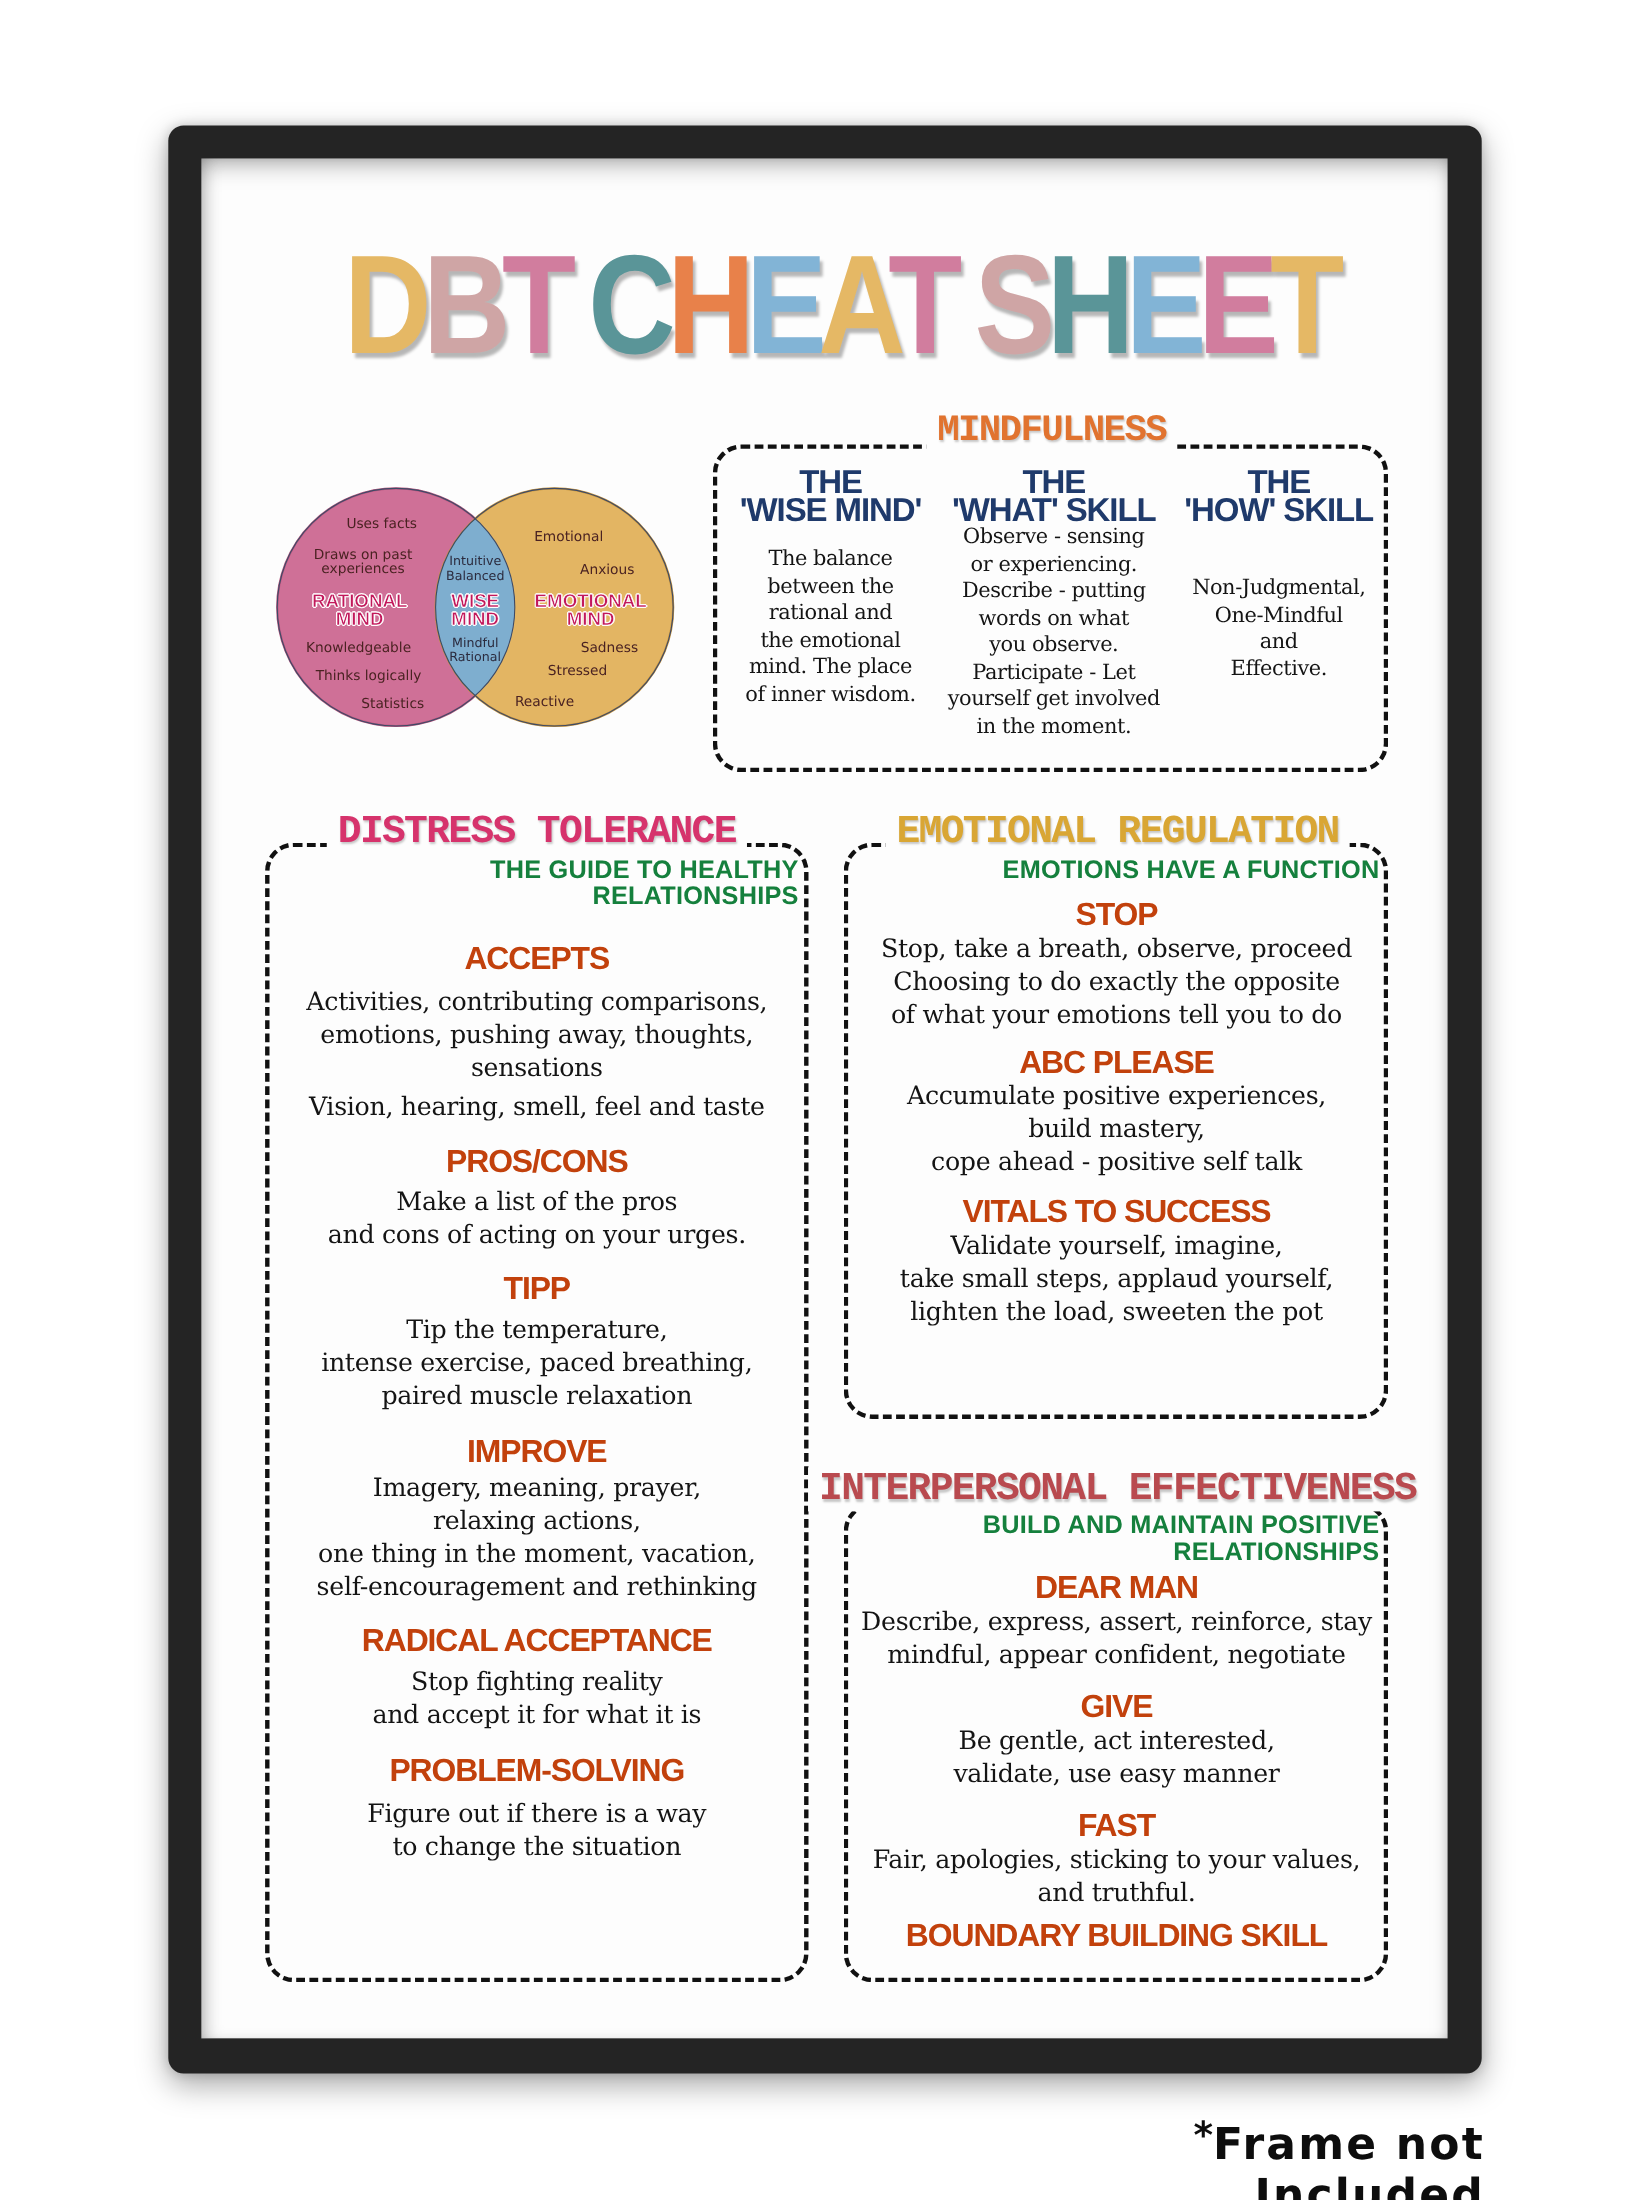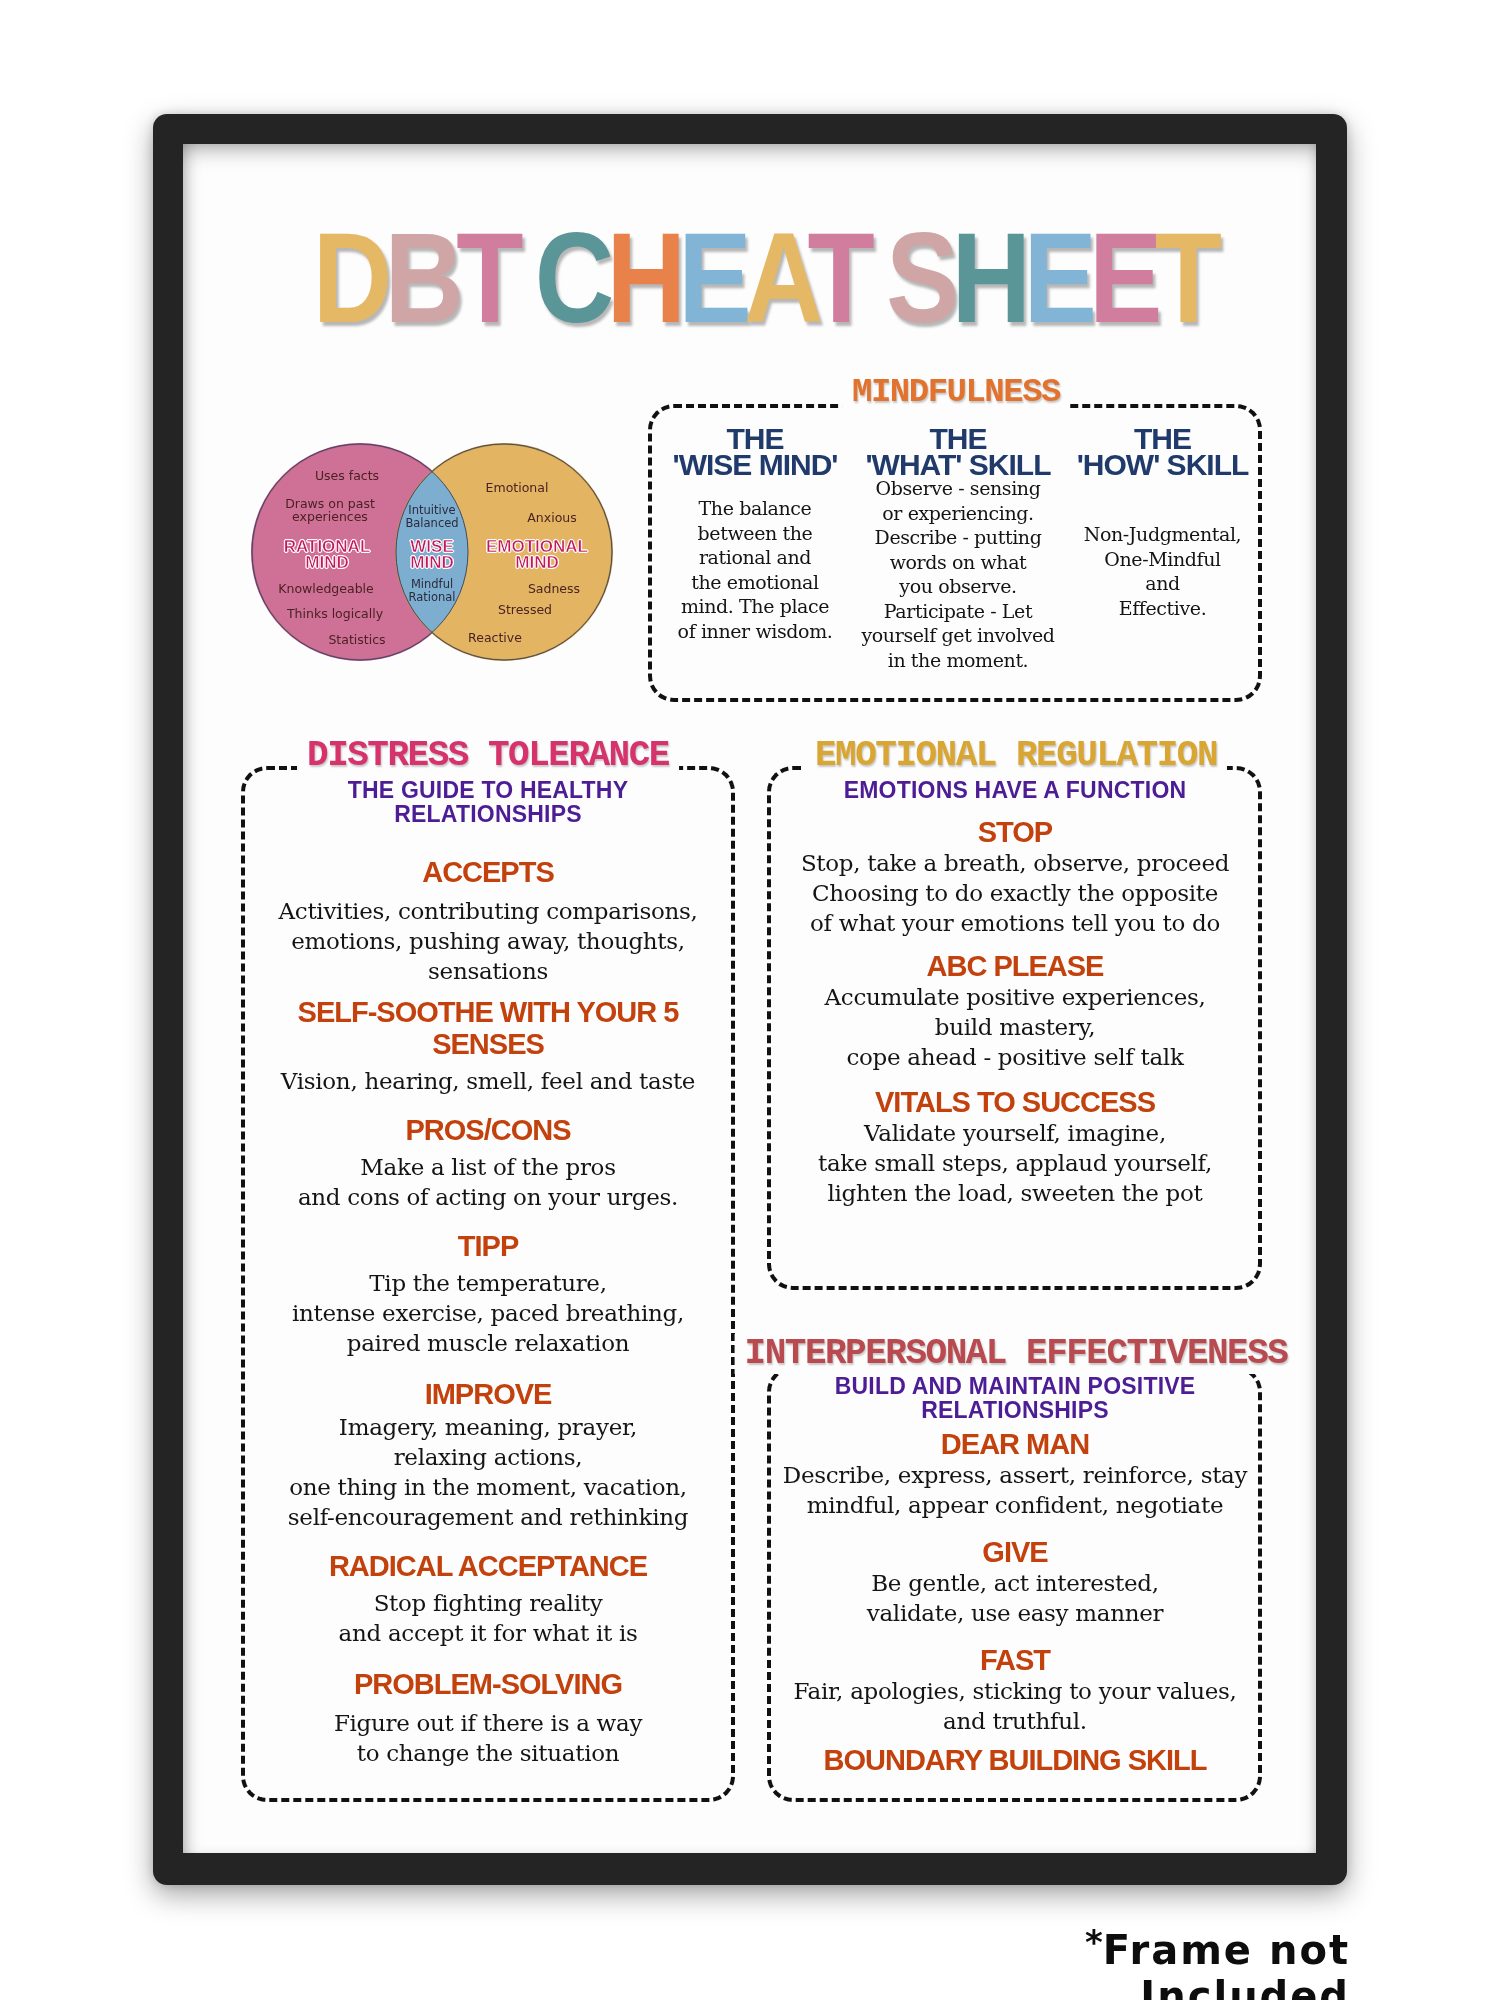--- a/index.html
+++ b/index.html
@@ -38,21 +38,21 @@
   
   .dbox { position: absolute; border: 4px dashed #111; border-radius: 26px; }
   .box-head {
     position: absolute; background: #fdfdfd; padding: 0 10px;
     font-family: Liberation Mono, monospace; font-weight: bold; font-size: 36px; line-height: 40px;
     letter-spacing: -1.5px; white-space: nowrap; text-shadow: 1px 2px 2px rgba(0,0,0,0.22);
     transform: translateX(-50%);
   }
   .sub {
     font-family: "Liberation Sans", sans-serif; font-weight: bold; font-size: 23px; line-height: 24px;
-    color: #4c1d95; text-align: center; letter-spacing: 0.2px;
+    color: #15803d; text-align: right; letter-spacing: 0.2px;
   }
   .skill {
     font-family: "Liberation Sans", sans-serif; font-weight: bold; font-size: 29px; line-height: 32px;
     color: #c2410c; text-align: center; letter-spacing: -1px;
   }
   .desc {
     font-family: "DejaVu Serif", serif; font-size: 23px; line-height: 30px; color: #141414; text-align: center;
     white-space: pre-line; letter-spacing: -0.3px;
   }
   .col { position: absolute; text-align: center; }
@@ -148,21 +148,20 @@
 
 <div class="dbox" style="left:241px;top:766px;width:494px;height:1036px;"></div>
 <div class="box-head" style="left: 488px; top: 736px; color: rgb(214, 51, 108);">DISTRESS TOLERANCE</div>
 <div class="section" style="left:250px;top:778px;width:476px;">
   <div class="sub" style="white-space:pre-line;">THE GUIDE TO HEALTHY
 RELATIONSHIPS</div>
   <div class="skill" style="margin-top:30px;">ACCEPTS</div>
   <div class="desc" style="margin-top:8px;">Activities, contributing comparisons,
 emotions, pushing away, thoughts,
 sensations</div>
-  <div class="skill" style="margin-top:10px;">SELF-SOOTHE WITH YOUR 5 SENSES</div>
   <div class="desc" style="margin-top:6px;">Vision, hearing, smell, feel and taste</div>
   <div class="skill" style="margin-top:18px;">PROS/CONS</div>
   <div class="desc" style="margin-top:6px;">Make a list of the pros
 and cons of acting on your urges.</div>
   <div class="skill" style="margin-top:18px;">TIPP</div>
   <div class="desc" style="margin-top:6px;">Tip the temperature,
 intense exercise, paced breathing,
 paired muscle relaxation</div>
   <div class="skill" style="margin-top:20px;">IMPROVE</div>
   <div class="desc" style="margin-top:2px;">Imagery, meaning, prayer,

